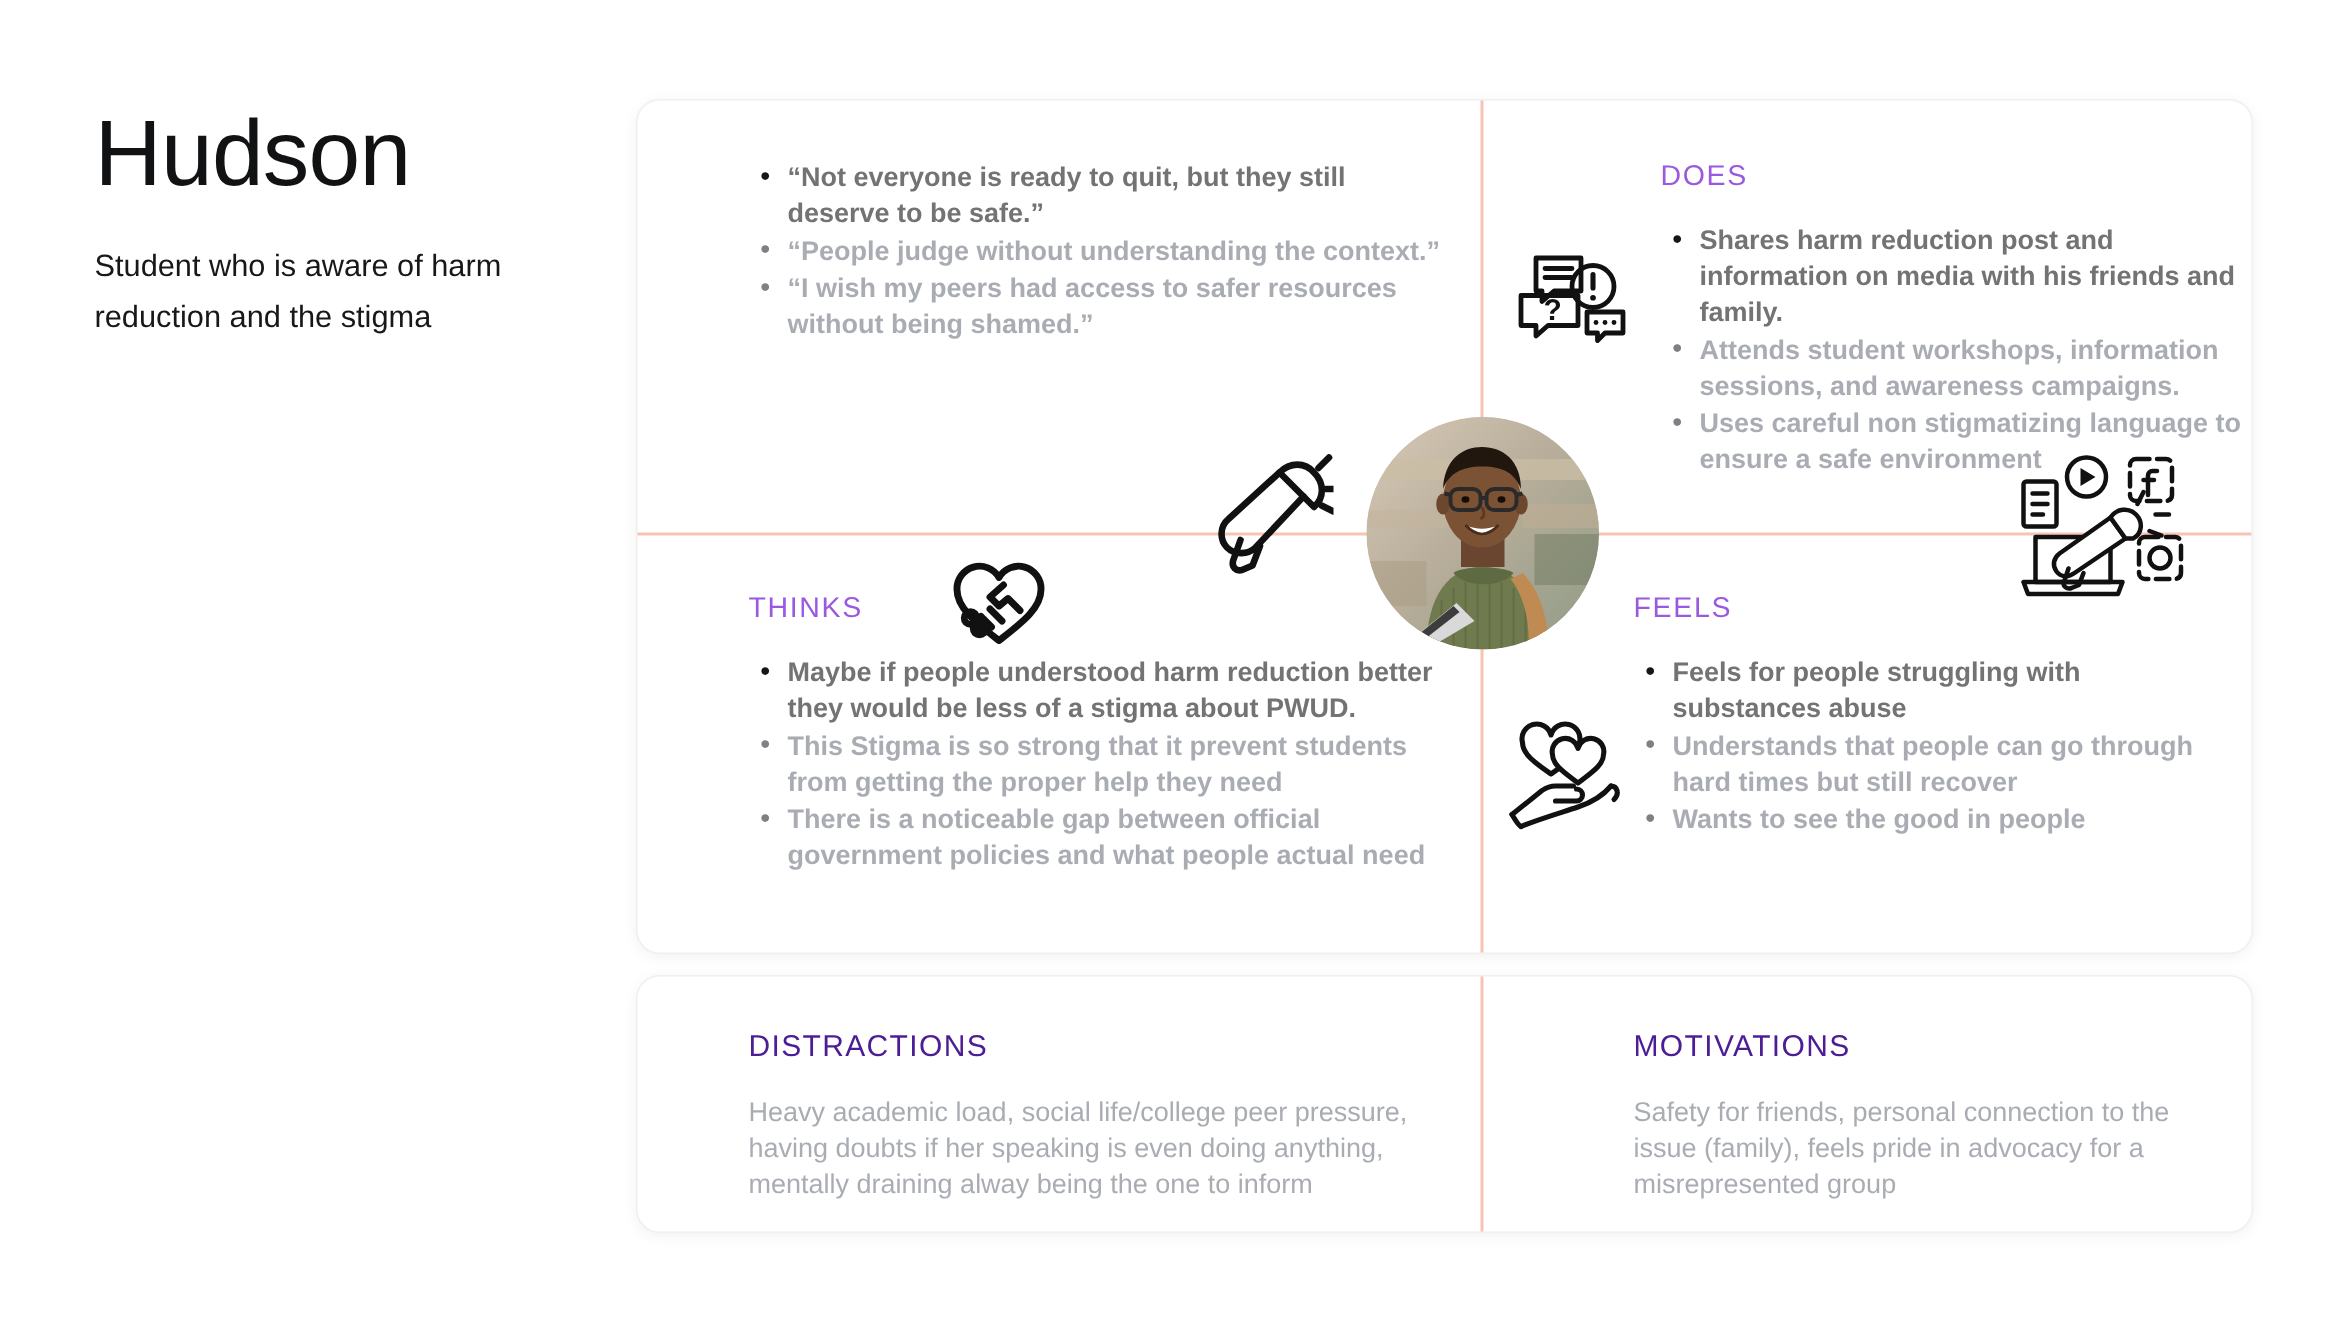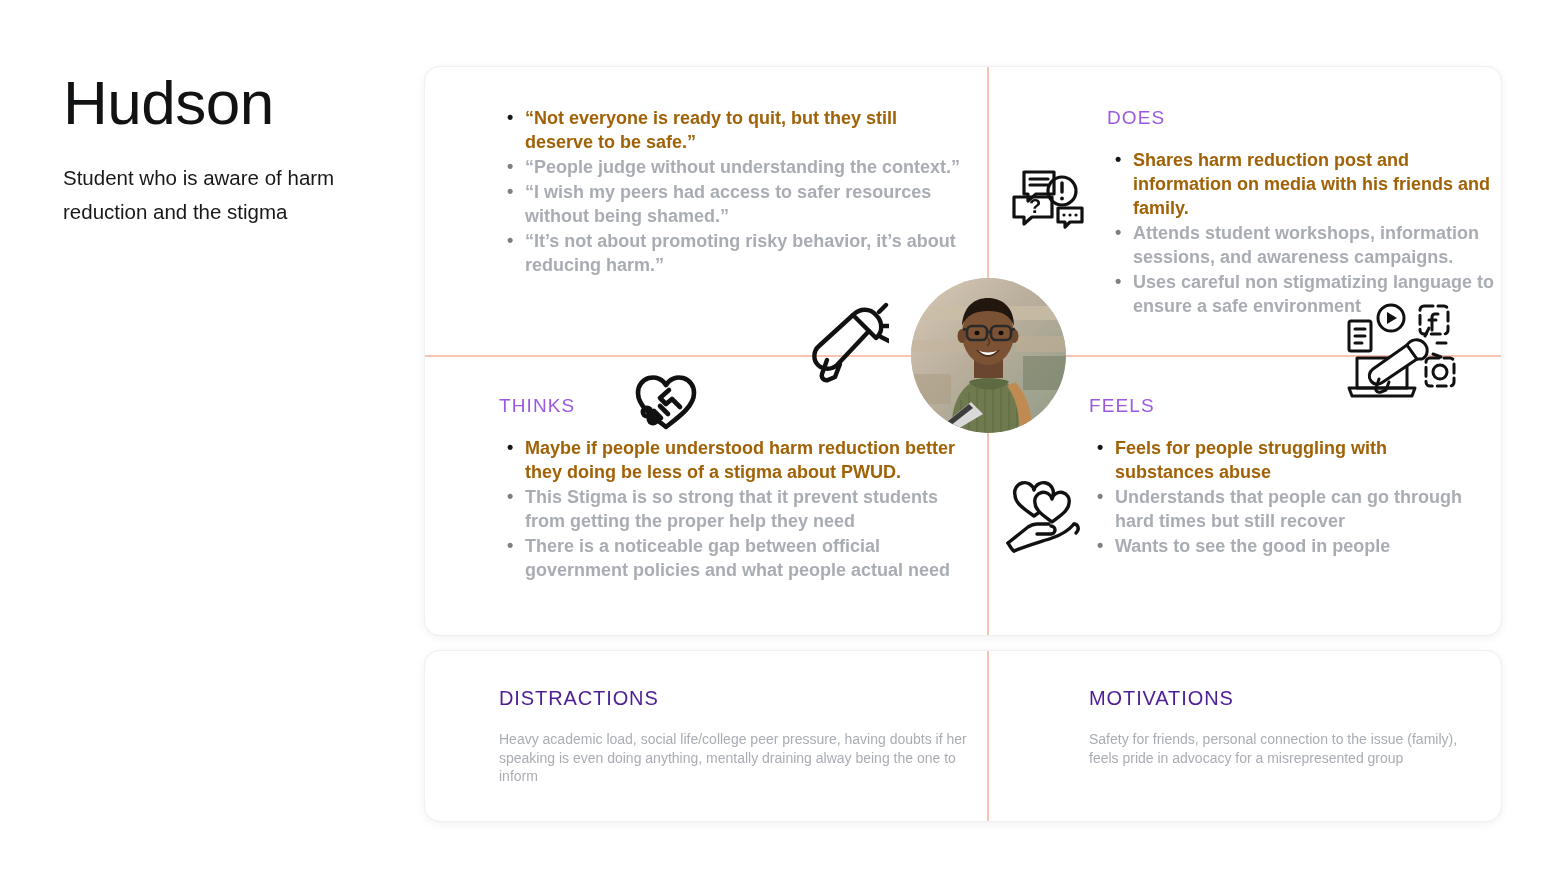--- a/index.html
+++ b/index.html
@@ -112,42 +112,42 @@
   ul.points li::before {
     content: "•";
     position: absolute;
     left: 8px;
     top: -1px;
     font-size: 18px;
     line-height: 1.33;
     color: #7d8186;
   }
   ul.points li.lead {
-    color: #a16207;
+    color: #737373;
     font-weight: 700;
   }
   ul.points li.lead::before { color: #14161a; }
 
   
   .quad-does ul.points li,
   .quad-feels ul.points li { padding-left: 26px; }
 
   
   .panel { position: absolute; top: 36px; }
   .panel-distractions { left: 74px; width: 480px; }
   .panel-motivations  { left: 664px; width: 400px; }
   .panel-title {
     color: #4c1d95;
     font-size: 20px;
     letter-spacing: 0.9px;
     font-weight: 400;
     margin-bottom: 20px;
   }
   .panel-body {
-    font-size: 14px;
+    font-size: 18px;
     line-height: 1.33;
     color: #a9adb3;
   }
 
   
   .icon { position: absolute; }
   .icon svg { display: block; }
 
   .icon-chat       { left: 1010px; top: 168px; }
   .icon-megaphone  { left: 797px;  top: 302px; }
@@ -181,37 +181,36 @@
   <div class="card card-main">
 
     <div class="divider-v"></div>
     <div class="divider-h"></div>
 
     <div class="quad quad-says">
       <ul class="points">
         <li class="lead">“Not everyone is ready to quit, but they still deserve to be safe.”</li>
         <li>“People judge without understanding the context.”</li>
         <li>“I wish my peers had access to safer resources without being shamed.”</li>
-        <li>“It’s not about promoting risky behavior, it’s about reducing harm.”</li>
       </ul>
     </div>
 
     <div class="quad quad-does">
       <div class="quad-title">DOES</div>
       <ul class="points">
         <li class="lead">Shares harm reduction post and information on media with his friends and family.</li>
         <li>Attends student workshops, information sessions, and awareness campaigns.</li>
         <li>Uses careful non stigmatizing language to ensure a safe environment</li>
       </ul>
     </div>
 
     <div class="quad quad-thinks">
       <div class="quad-title">THINKS</div>
       <ul class="points">
-        <li class="lead">Maybe if people understood harm reduction better they doing be less of a stigma about PWUD.</li>
+        <li class="lead">Maybe if people understood harm reduction better they would be less of a stigma about PWUD.</li>
         <li>This Stigma is so strong that it prevent students from getting the proper help they need</li>
         <li>There is a noticeable gap between official government policies and what people actual need</li>
       </ul>
     </div>
 
     <div class="quad quad-feels">
       <div class="quad-title">FEELS</div>
       <ul class="points">
         <li class="lead">Feels for people struggling with substances abuse</li>
         <li>Understands that people can go through hard times but still recover</li>

